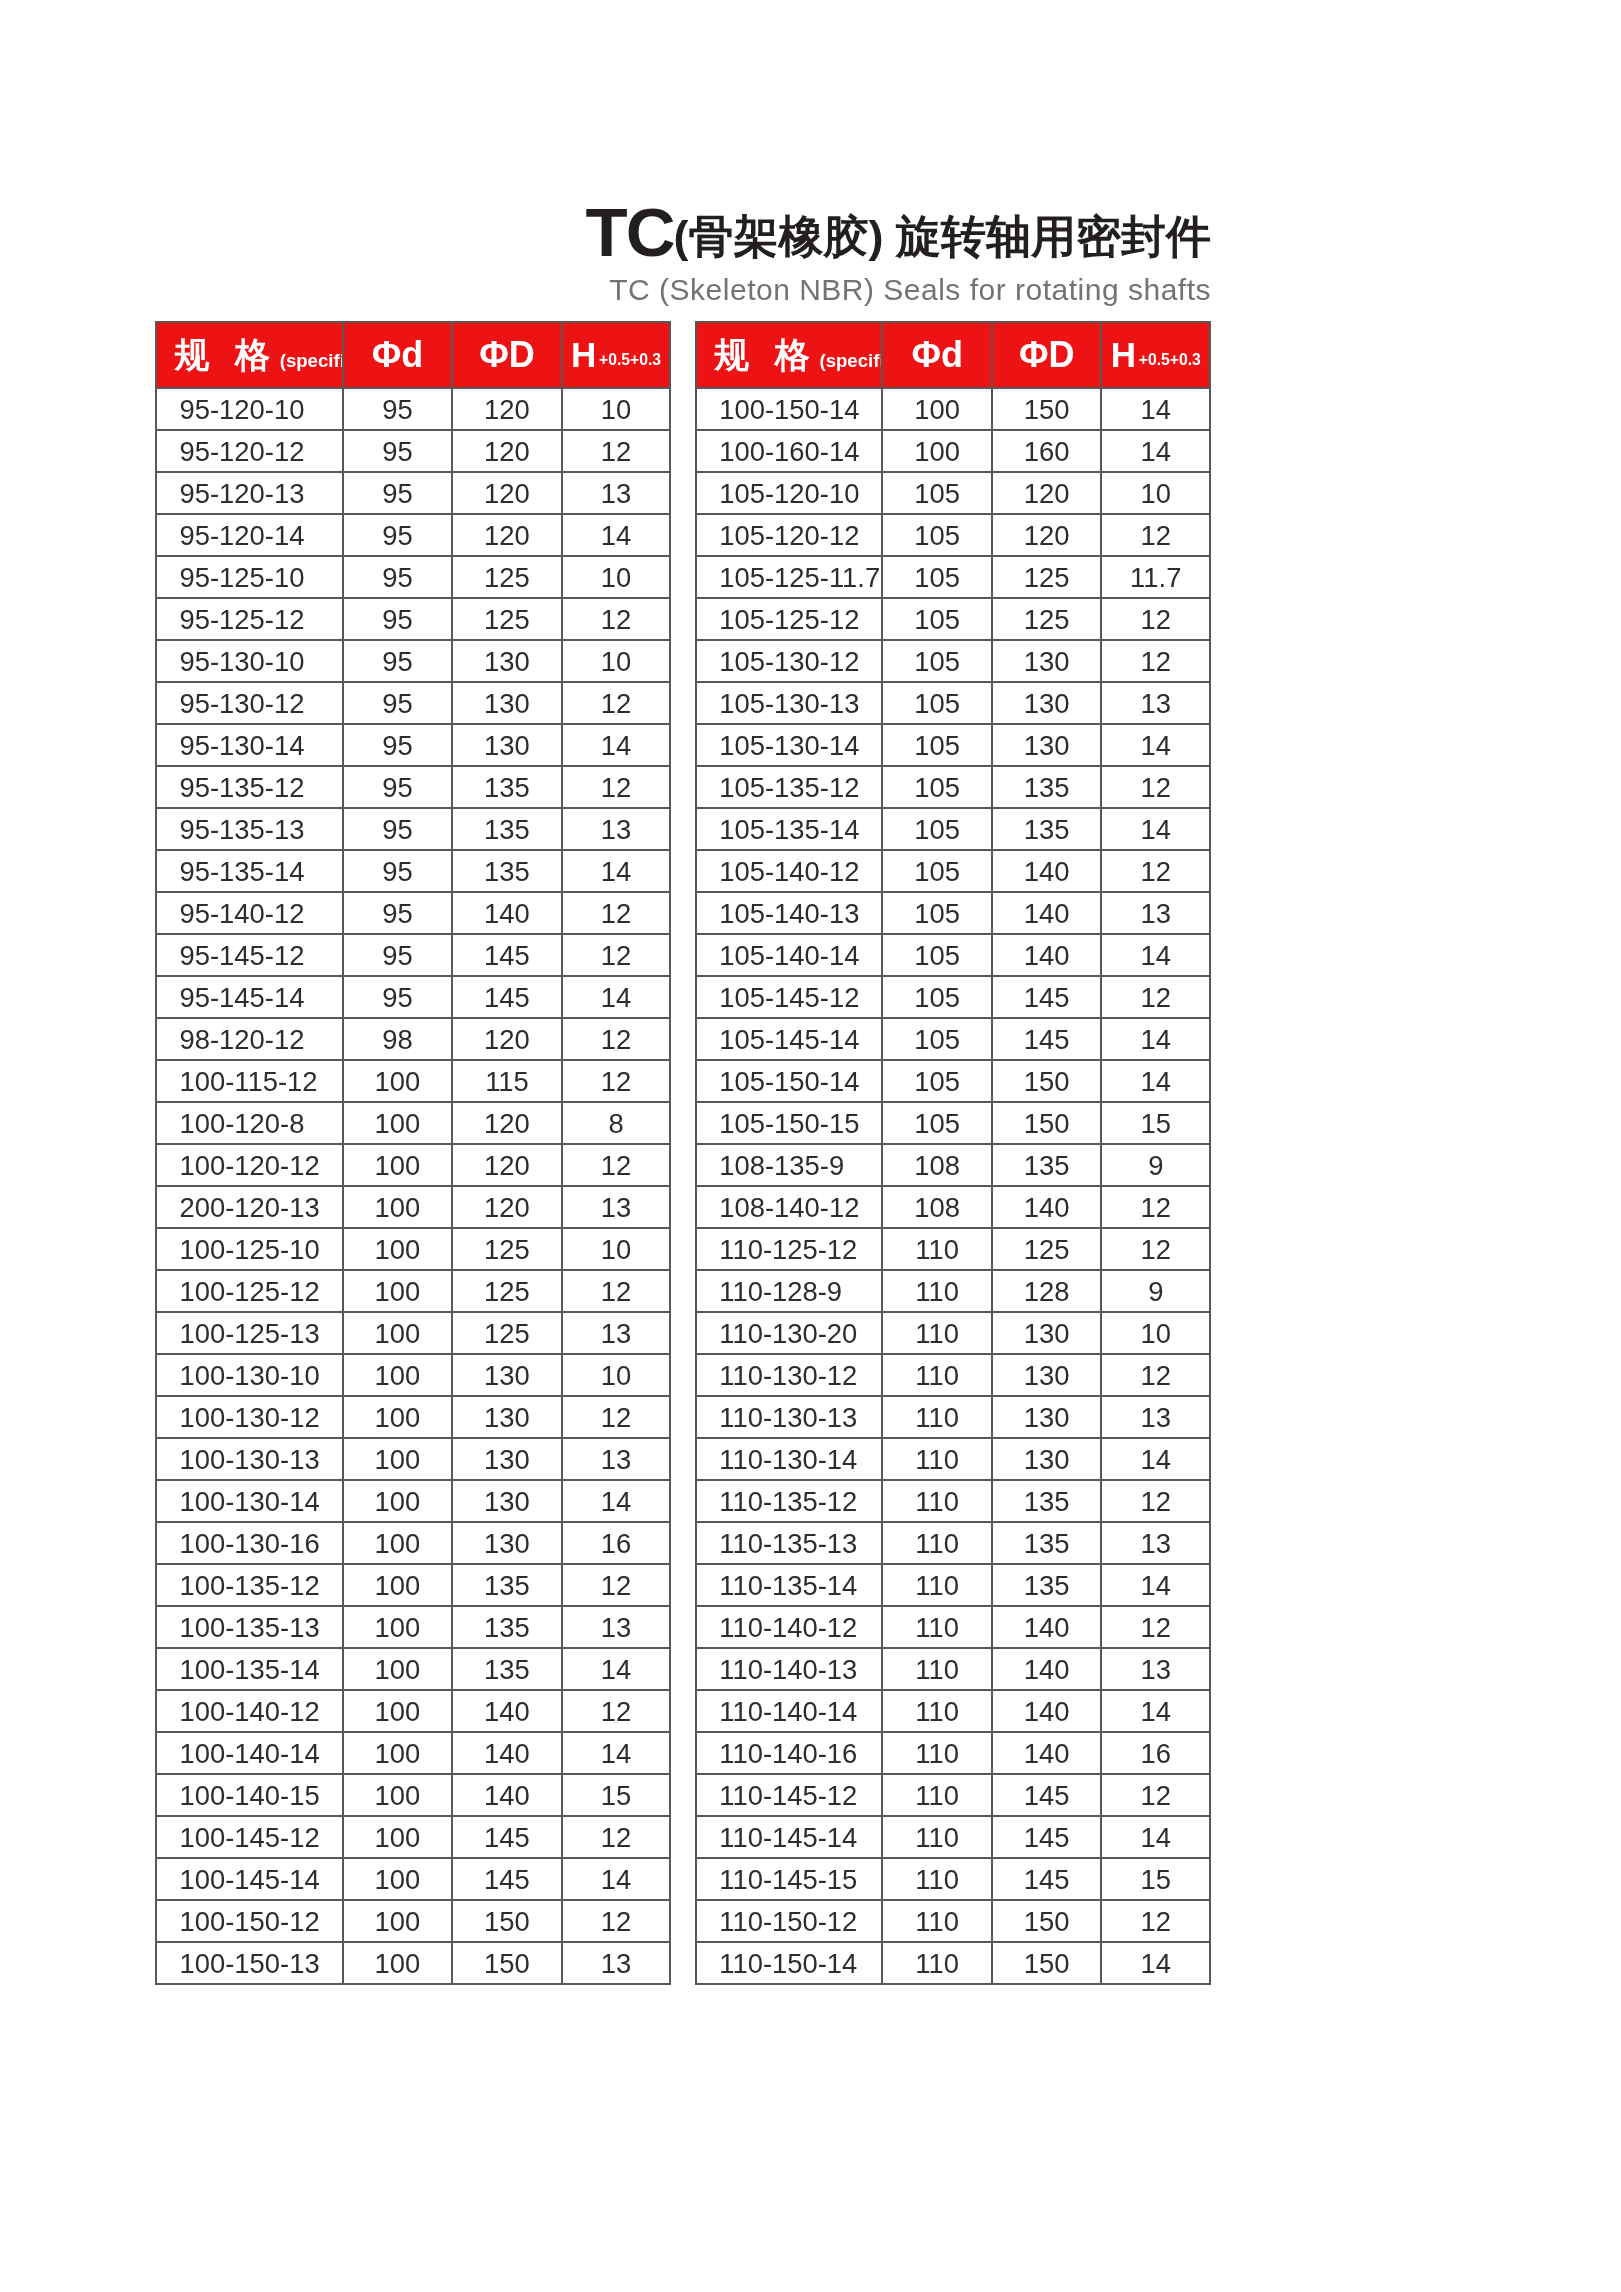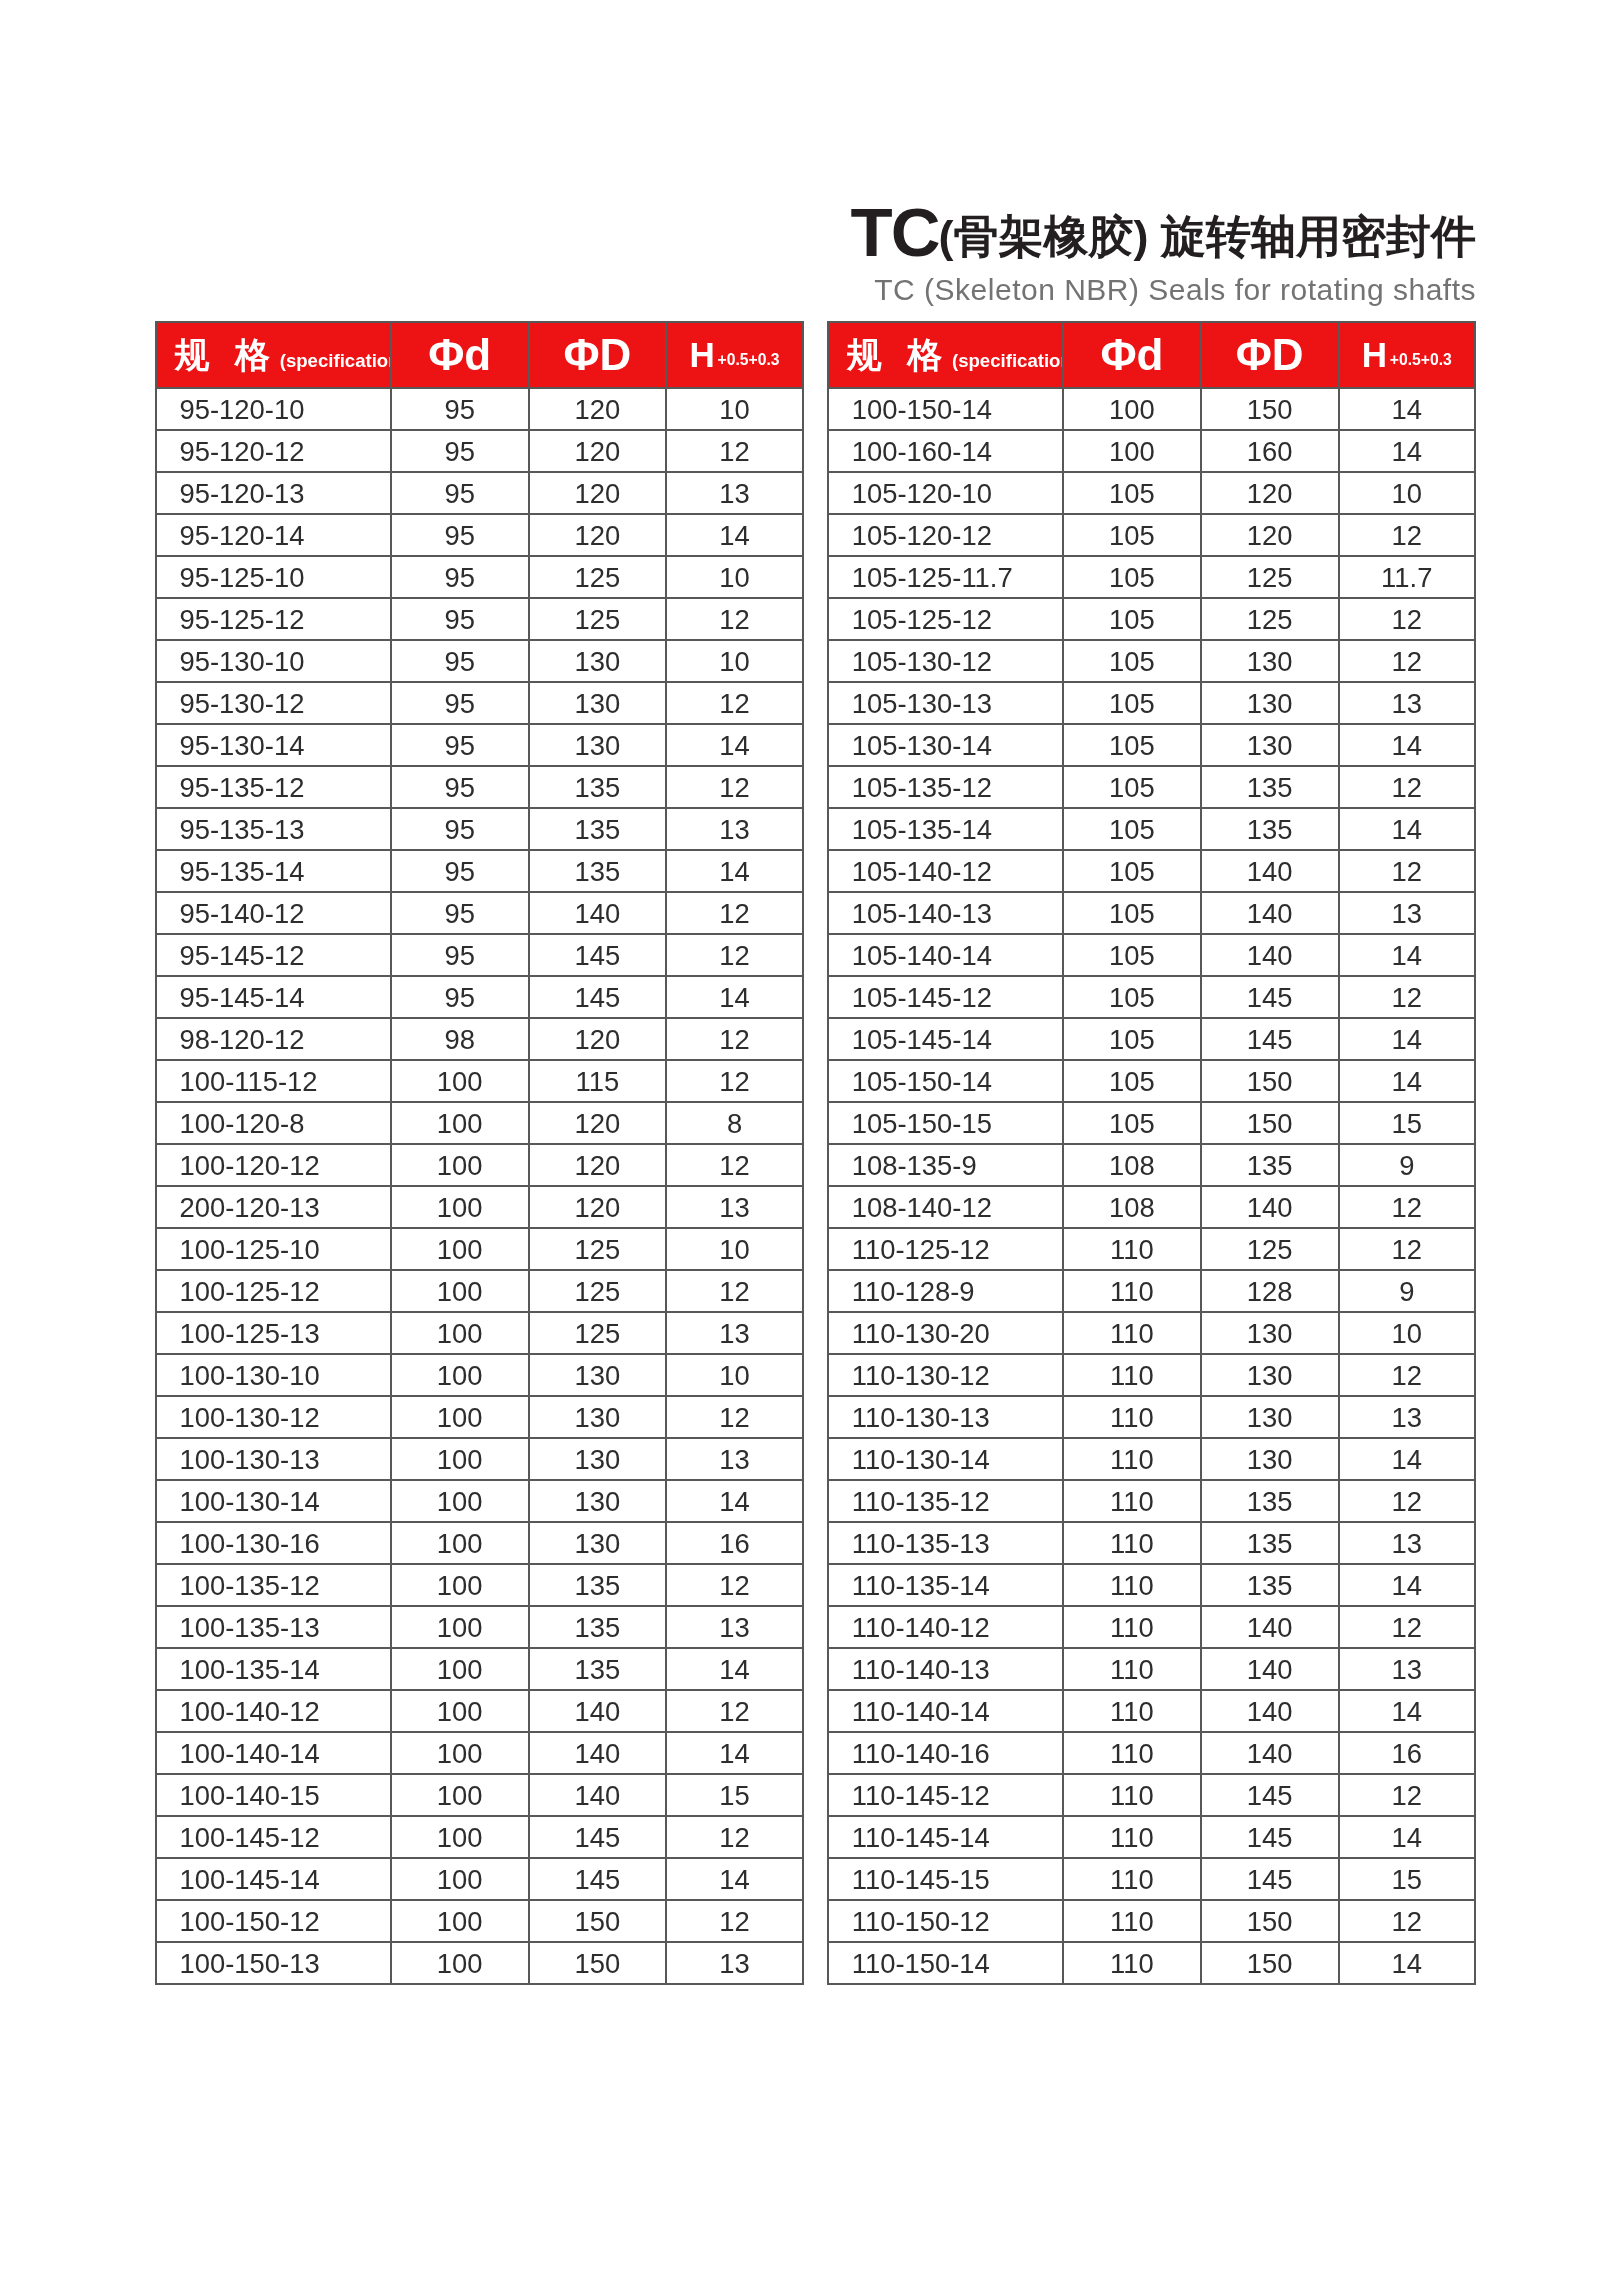--- a/index.html
+++ b/index.html
@@ -11,21 +11,21 @@
     width: 1621px;
     height: 2293px;
     background: #ffffff;
     overflow: hidden;
   }
 
   .content {
     position: absolute;
     left: 155px;
     top: 0;
-    width: 1321px;
+    width: 1056px;
   }
 
   
   .title-block {
     margin-top: 198px;
     text-align: right;
     line-height: 1;
     color: #231f20;
   }
   .main-title { white-space: nowrap; }
@@ -72,21 +72,21 @@
     background: #ED1214;
     color: #ffffff;
     height: 66px;
     text-align: center;
     vertical-align: middle;
     font-weight: bold;
   }
   .spec-table thead th.th-spec { text-align: left; padding-left: 17.6px; }
   .th-spec .cjk-label { font-size: 35px; letter-spacing: 7.8px; text-align: right; }
   .th-spec .en-label  { font-size: 18.6px; font-weight: bold; letter-spacing: 0; margin-left: 2px; }
-  .th-num { font-size: 44px; }
+  .th-num { font-size: 36px; }
   .th-h .h-letter { font-size: 35px; }
   .th-h .tol {
     display: inline-flex;
     flex-direction: row;
     vertical-align: middle;
     margin-left: 2.9px;
     margin-top: -5.9px;
     font-size: 15.7px;
     line-height: 1.15;
     text-align: left;

